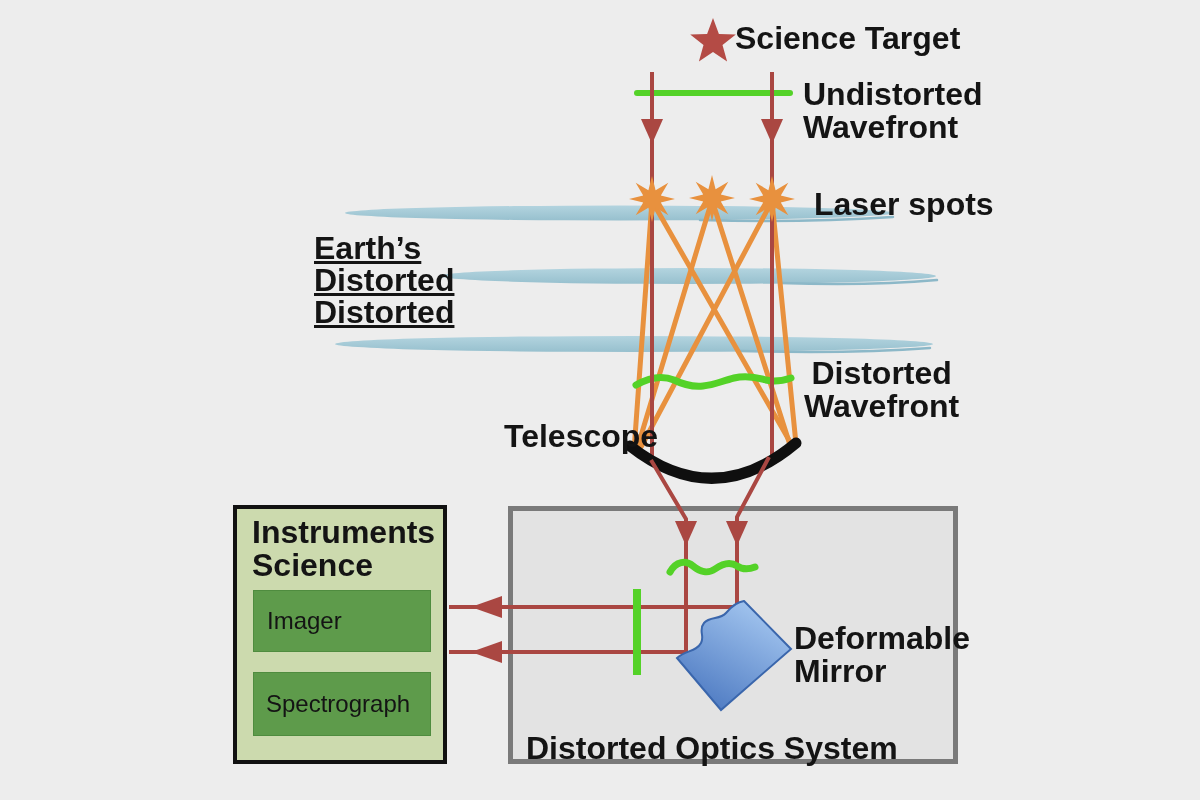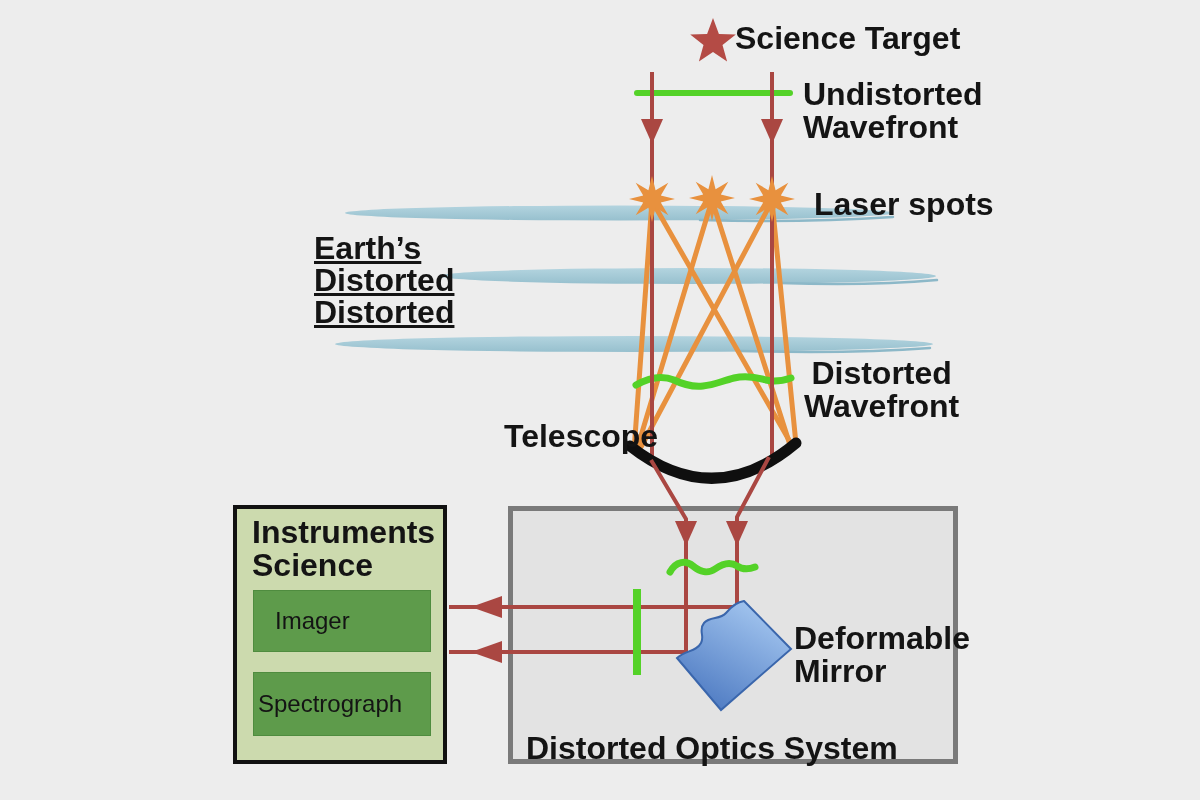--- a/index.html
+++ b/index.html
@@ -17,22 +17,22 @@
   .box { position:absolute; }
   .ao-box { left:508px; top:506px; width:450px; height:258px;
             background:var(--ao-fill); border:5px solid var(--ao-border); z-index:1; }
   .si-box { left:233px; top:505px; width:214px; height:259px;
             background:var(--si-fill); border:4px solid var(--si-border); z-index:1; }
   .inst-box { position:absolute; width:178px; background:var(--inst-fill);
               border:1px solid var(--inst-border); display:flex; align-items:center; z-index:1; }
   .imager-box { left:253px; top:590px; height:62px; }
   .spectro-box { left:253px; top:672px; height:64px; }
   .inst-box .lbl-line { font-size:24px; font-weight:400; }
-  .imager-box .lbl-line { padding-left:21px; }
-  .spectro-box .lbl-line { padding-left:4px; }
+  .imager-box .lbl-line { padding-left:13px; }
+  .spectro-box .lbl-line { padding-left:12px; }
 
   svg.overlay { position:absolute; left:0; top:0; z-index:2; }
 
   .lbl { position:absolute; z-index:3; font-size:32px; font-weight:600;
          line-height:33px; white-space:nowrap; color:var(--text); }
   .lbl.lh32 { line-height:32px;text-decoration:underline; }
 
   .s-red   { stroke:var(--dark-red); stroke-width:4; fill:none; }
   .f-red   { fill:var(--dark-red); }
   .f-star  { fill:var(--star-red); }

